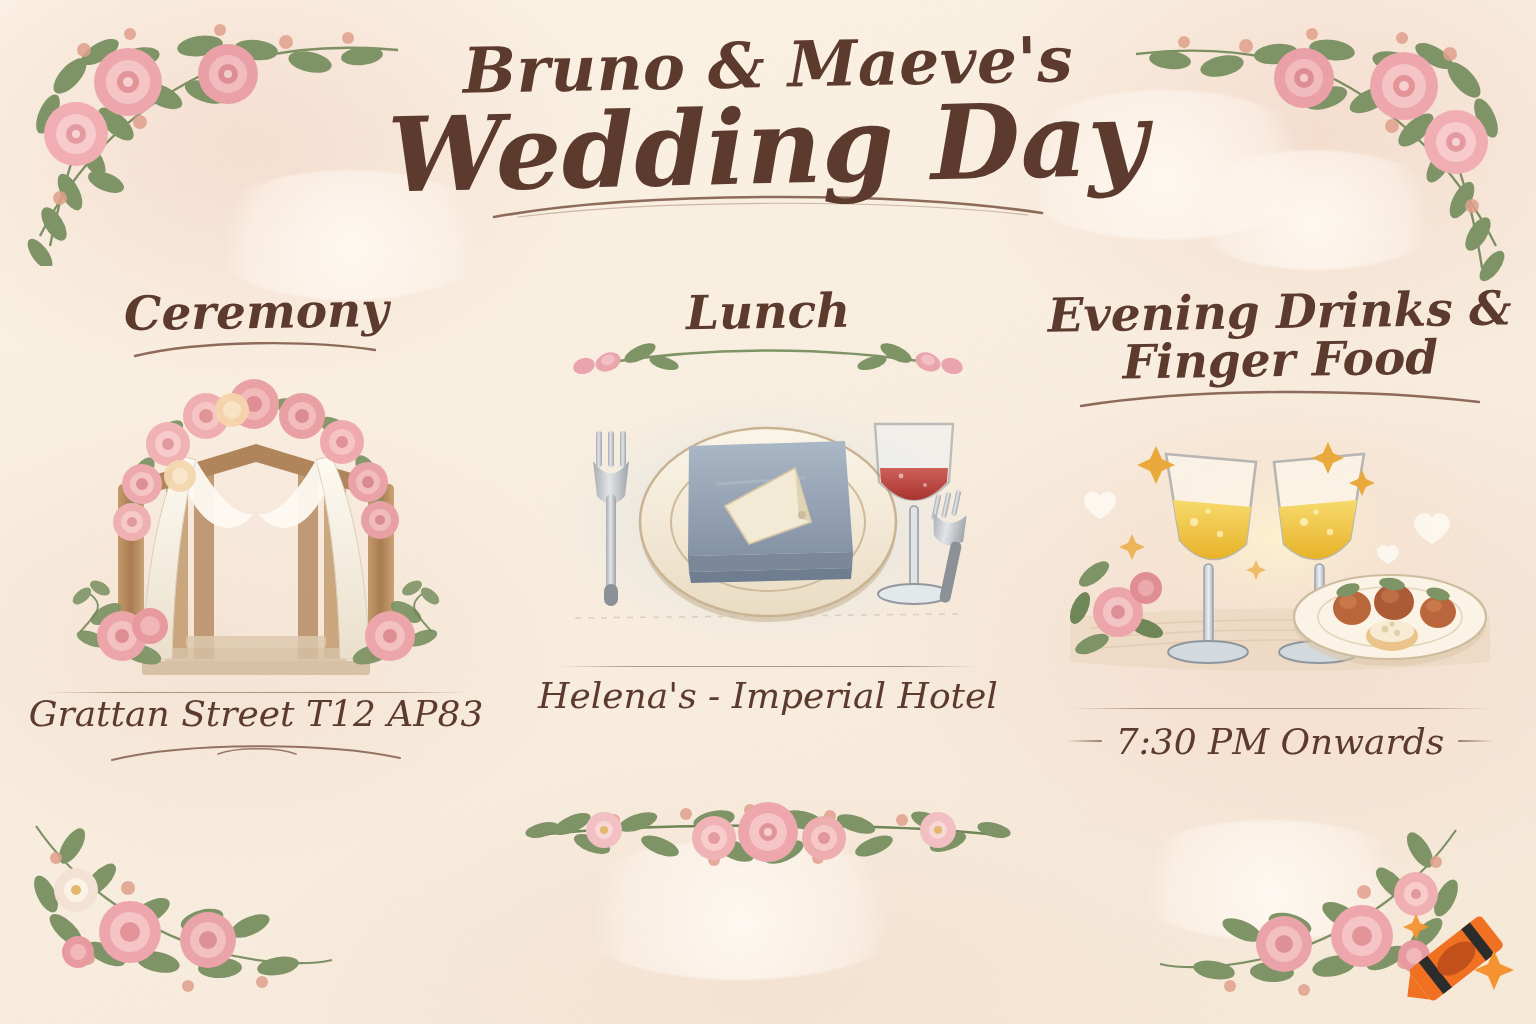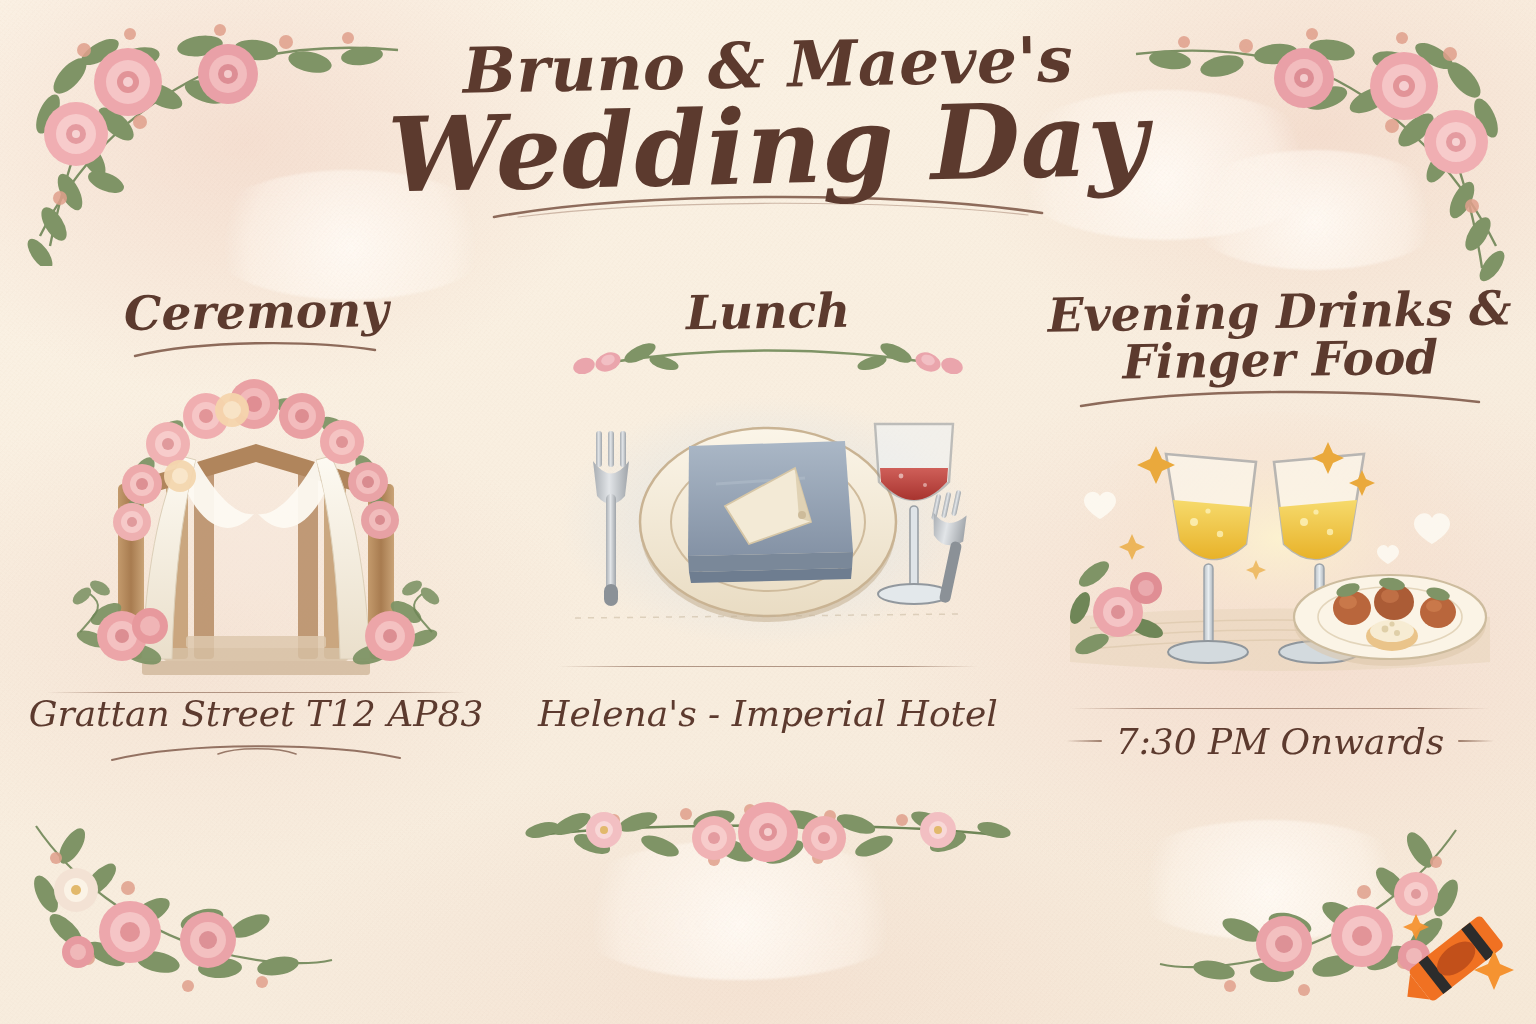--- a/index.html
+++ b/index.html
@@ -399,21 +399,21 @@
             <rect x="401" y="104" width="5" height="26" rx="2.5" fill="url(#steel)" transform="rotate(12 403 116)"></rect>
             <path d="M377 130 Q394 146 410 126 L412 152 Q396 166 382 152 Z" fill="url(#steel)" transform="rotate(12 395 145)"></path>
             <rect x="392" y="155" width="11" height="62" rx="5" fill="#8b9197" transform="rotate(12 397 186)"></rect>
           </g>
 
           <path d="M22 232 L408 228" stroke="#c3b49a" stroke-width="1.5" opacity=".5" fill="none" stroke-dasharray="6 7"></path>
         </svg>
       </div>
 
       <div class="caption-rule" style="margin-top:6px;"></div>
-      <div class="caption" style="margin-top:26px;">Helena's - Imperial Hotel</div>
+      <div class="caption" style="margin-top:8px;">Helena's - Imperial Hotel</div>
     </div>
 
     <div class="col">
       <div class="col-heading">Evening Drinks &amp;
 Finger Food</div>
       <svg class="heading-rule" width="410" height="24" viewBox="0 0 410 24">
         <path d="M6 20 C 120 2, 290 2, 404 16" fill="none" stroke="#7a5443" stroke-width="2.4" stroke-linecap="round" opacity=".85"></path>
       </svg>
 
       <div class="art" style="margin-top:2px;">

